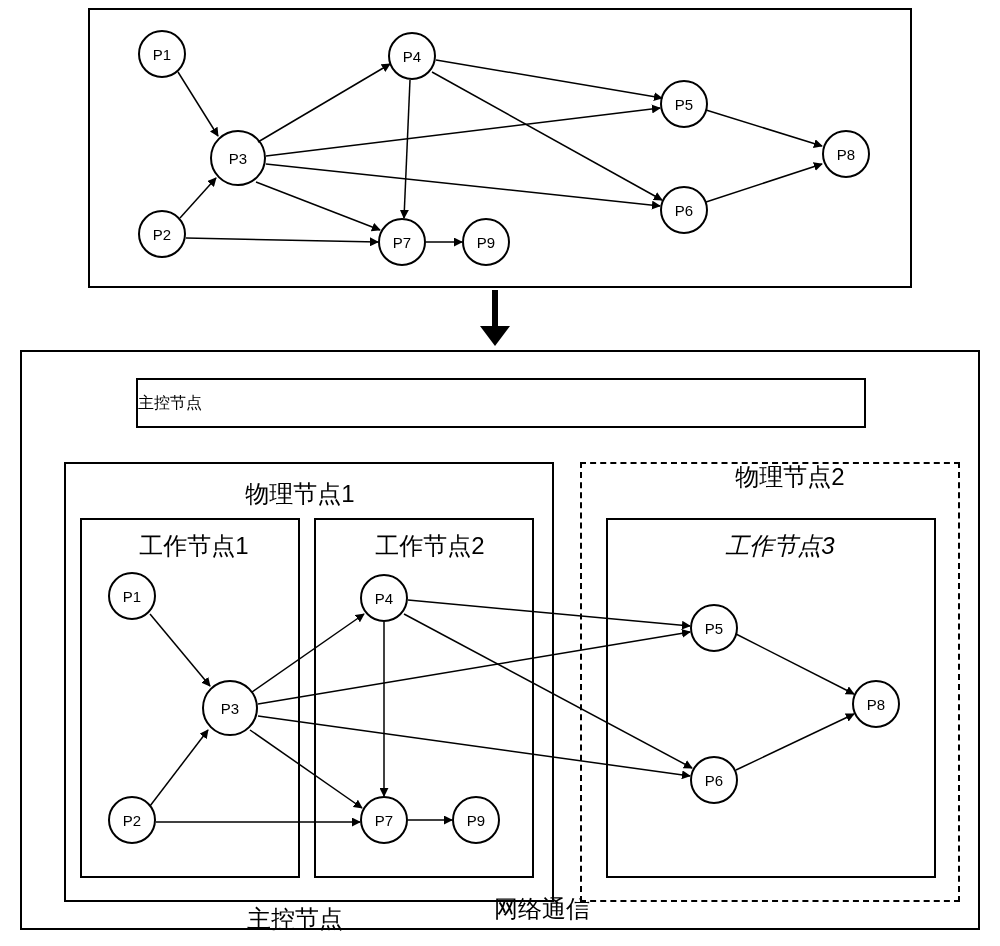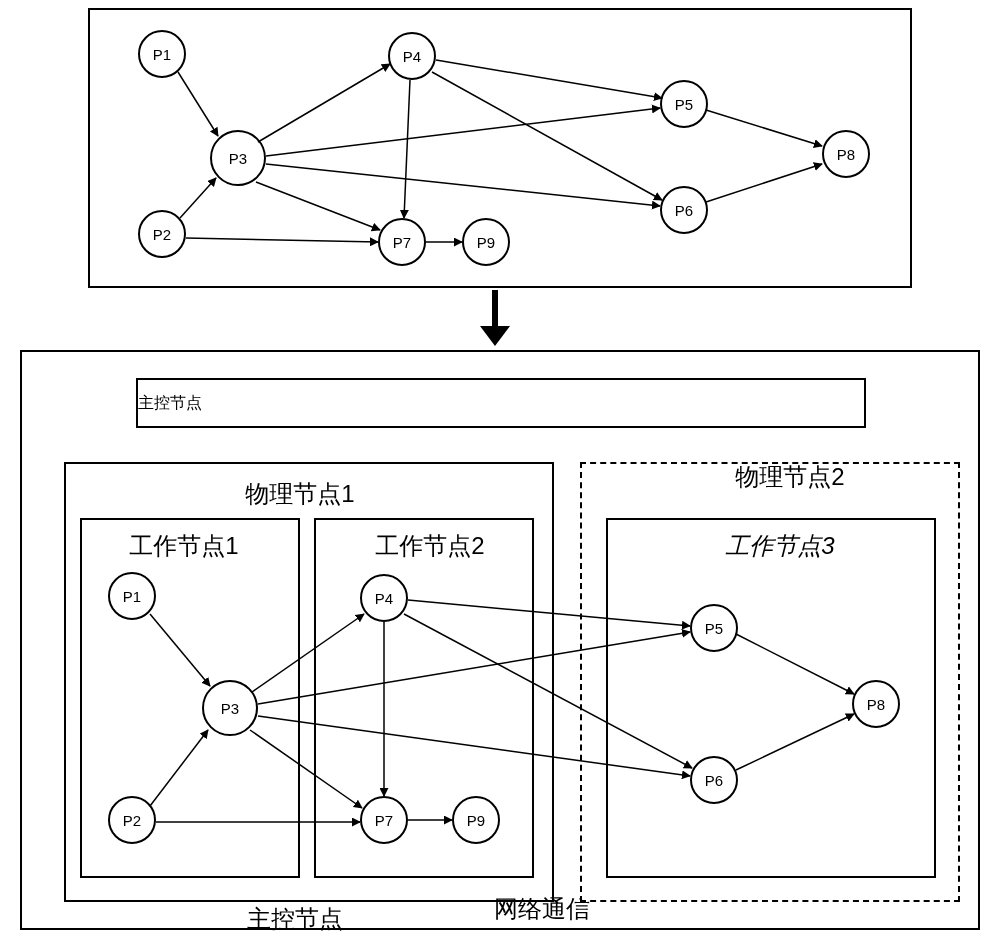--- a/index.html
+++ b/index.html
@@ -111,21 +111,21 @@
 <div class="frame" style="left:20px; top:350px; width:960px; height:580px;"></div>
 
 <div class="master-box" style="left:136px; top:378px; width:730px; height:50px;">
   <span>主控节点</span>
 </div>
 
 <div class="frame" style="left:64px; top:462px; width:490px; height:440px;"></div>
 <div class="label" style="left:230px; top:478px; width:140px;">物理节点1</div>
 
 <div class="frame" style="left:80px; top:518px; width:220px; height:360px;"></div>
-<div class="label" style="left:114px; top:530px; width:140px;">工作节点1</div>
+<div class="label" style="left:124px; top:530px; width:140px;">工作节点1</div>
 
 <div class="frame" style="left:314px; top:518px; width:220px; height:360px;"></div>
 <div class="label" style="left:360px; top:530px; width:140px;text-align:center;">工作节点2</div>
 
 <div class="frame dashed" style="left:580px; top:462px; width:380px; height:440px;"></div>
 <div class="label" style="left:720px; top:461px; width:140px;">物理节点2</div>
 
 <div class="frame" style="left:606px; top:518px; width:330px; height:360px;"></div>
 <div class="label" style="left:710px; top:530px; width:140px;font-style:italic;">工作节点3</div>
 

